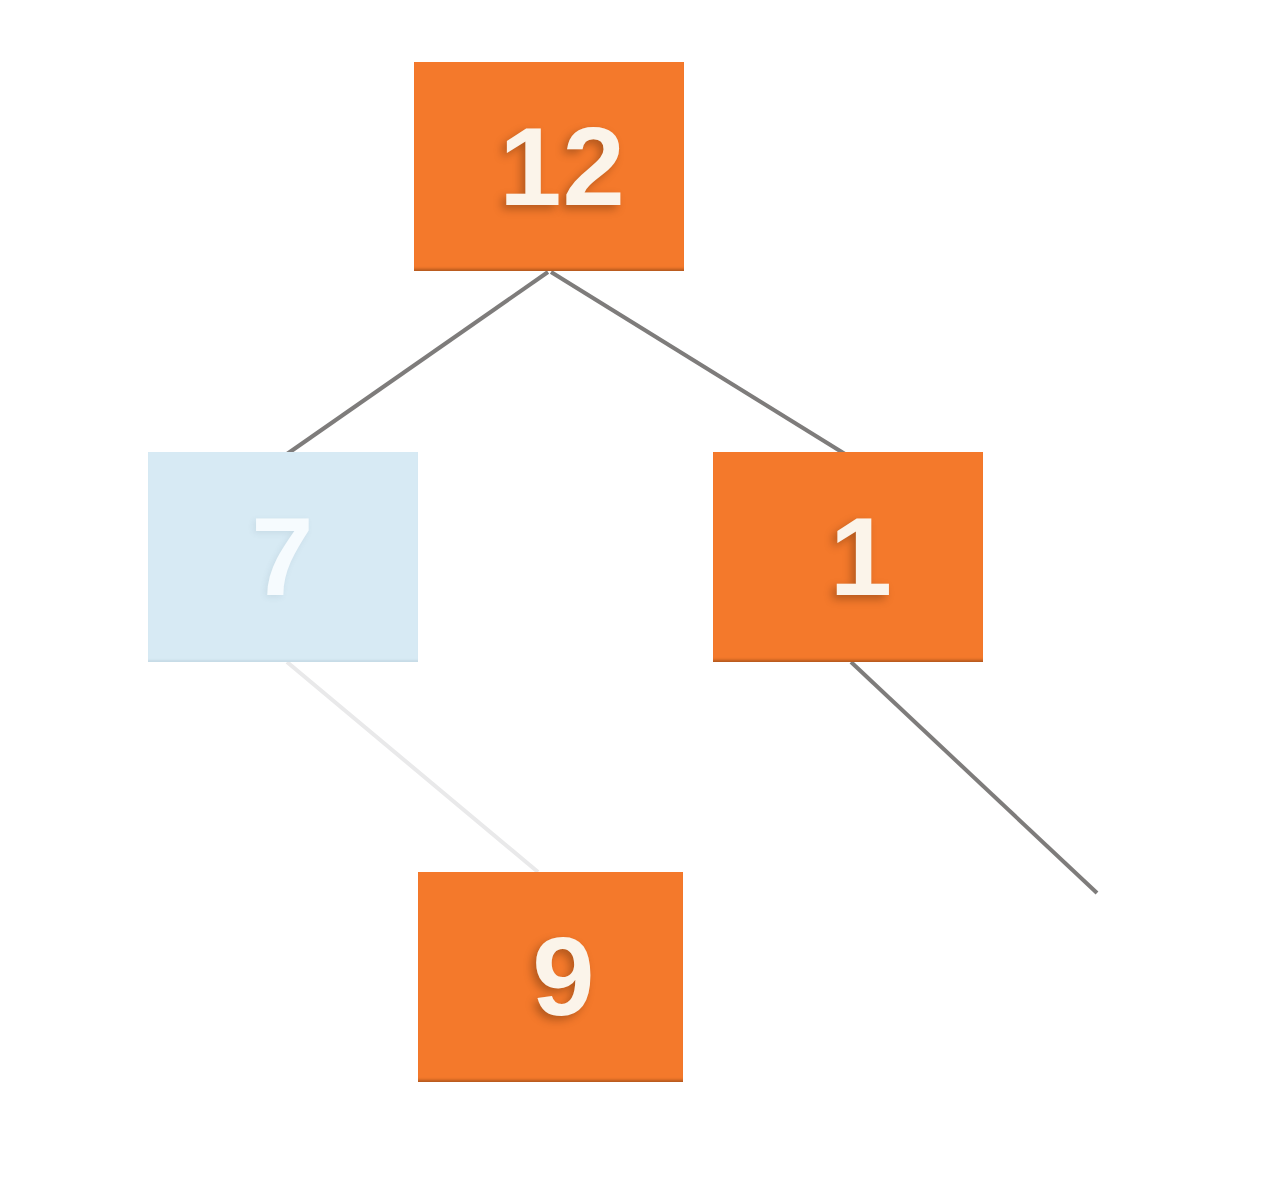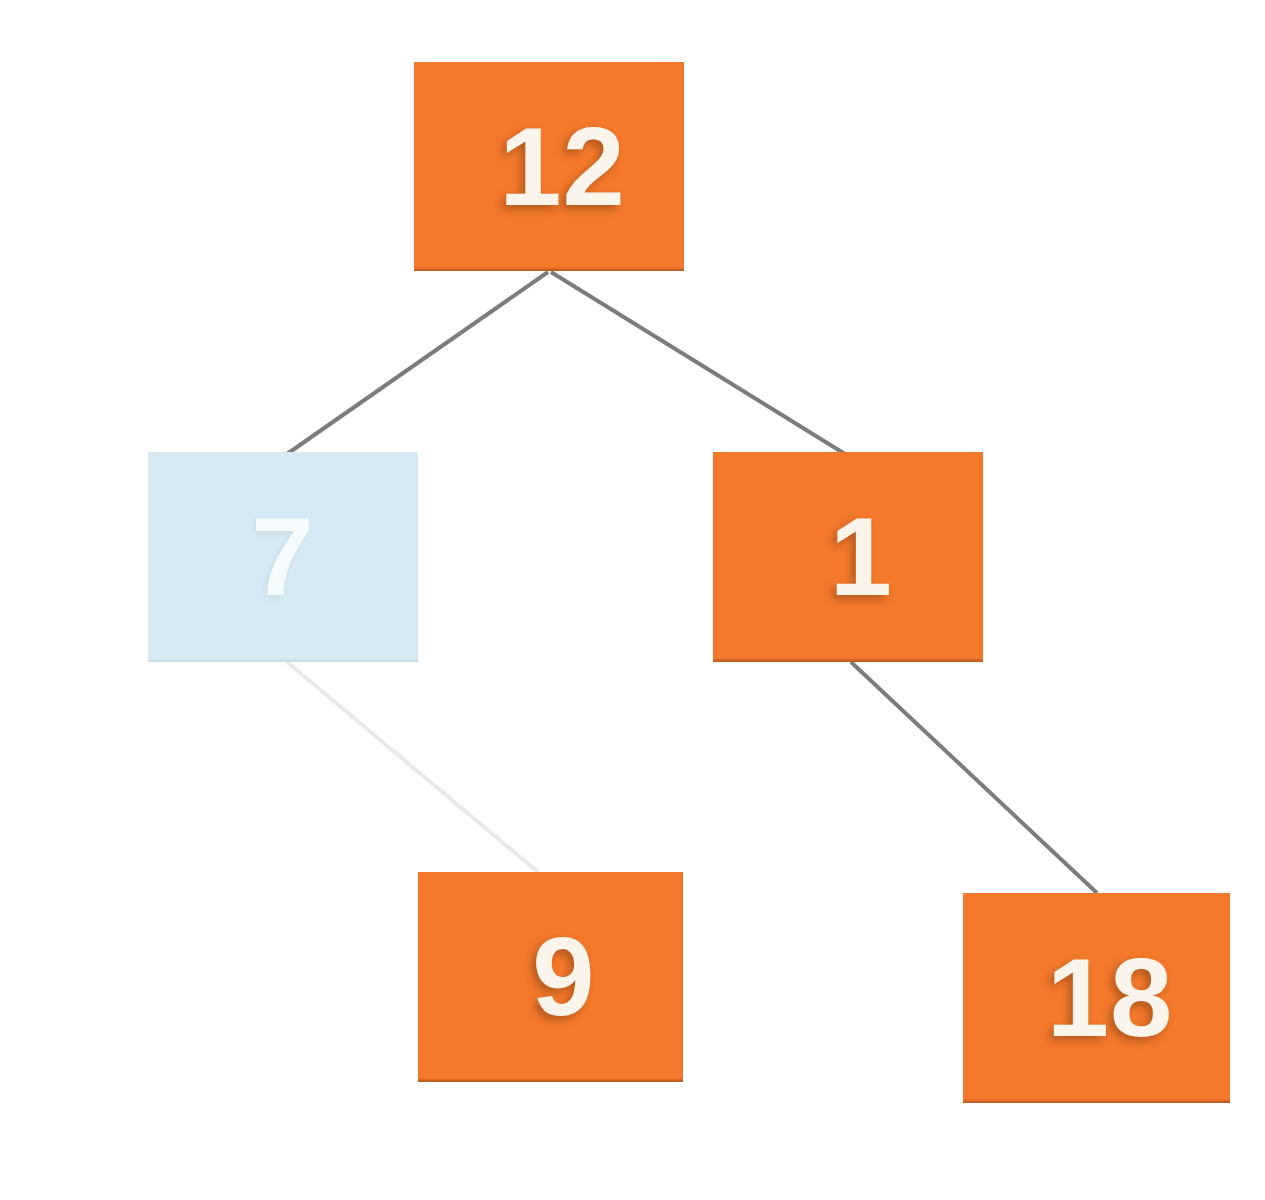--- a/index.html
+++ b/index.html
@@ -65,16 +65,13 @@
     </div>
     <div class="node faded" style="left: 148px; top: 452px; width: 270px; height: 210px; background: rgb(215, 234, 244);">
       <span class="value" style="color: rgb(246, 251, 254);">7</span>
     </div>
     <div class="node normal" style="left: 713px; top: 452px; width: 270px; height: 210px; background: rgb(244, 121, 43);">
       <span class="value" style="color: rgb(251, 244, 234);">1</span>
     </div>
     <div class="node normal" style="left: 418px; top: 872px; width: 265px; height: 210px; background: rgb(244, 121, 43);">
       <span class="value" style="color: rgb(251, 244, 234);">9</span>
     </div>
-    <div class="node normal" style="left: 963px; top: 893px; width: 267px; height: 210px; background: rgb(244, 121, 43);">
-      <span class="value" style="color: rgb(251, 244, 234);">18</span>
-    </div>
   </div>
 
 </body></html>

